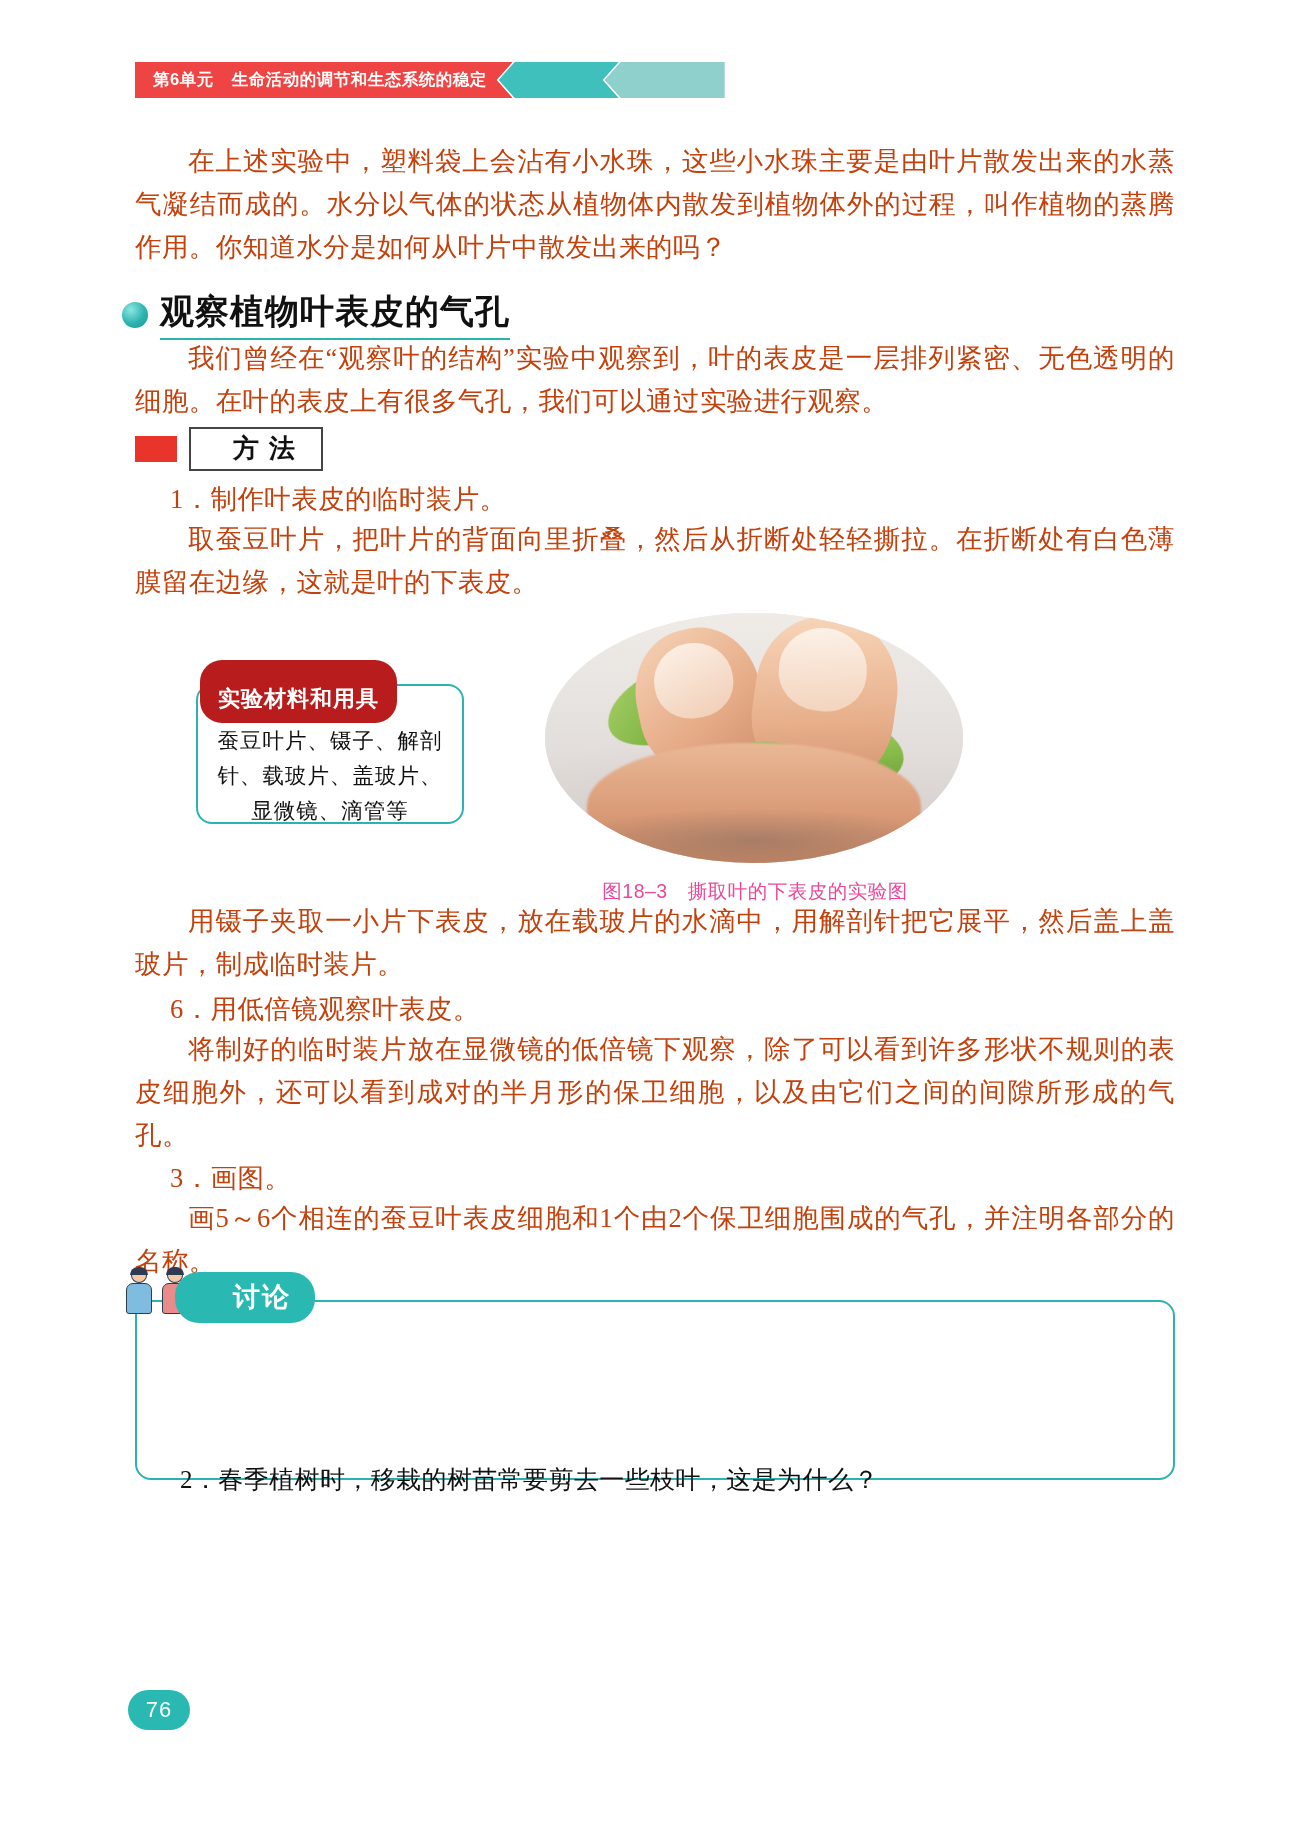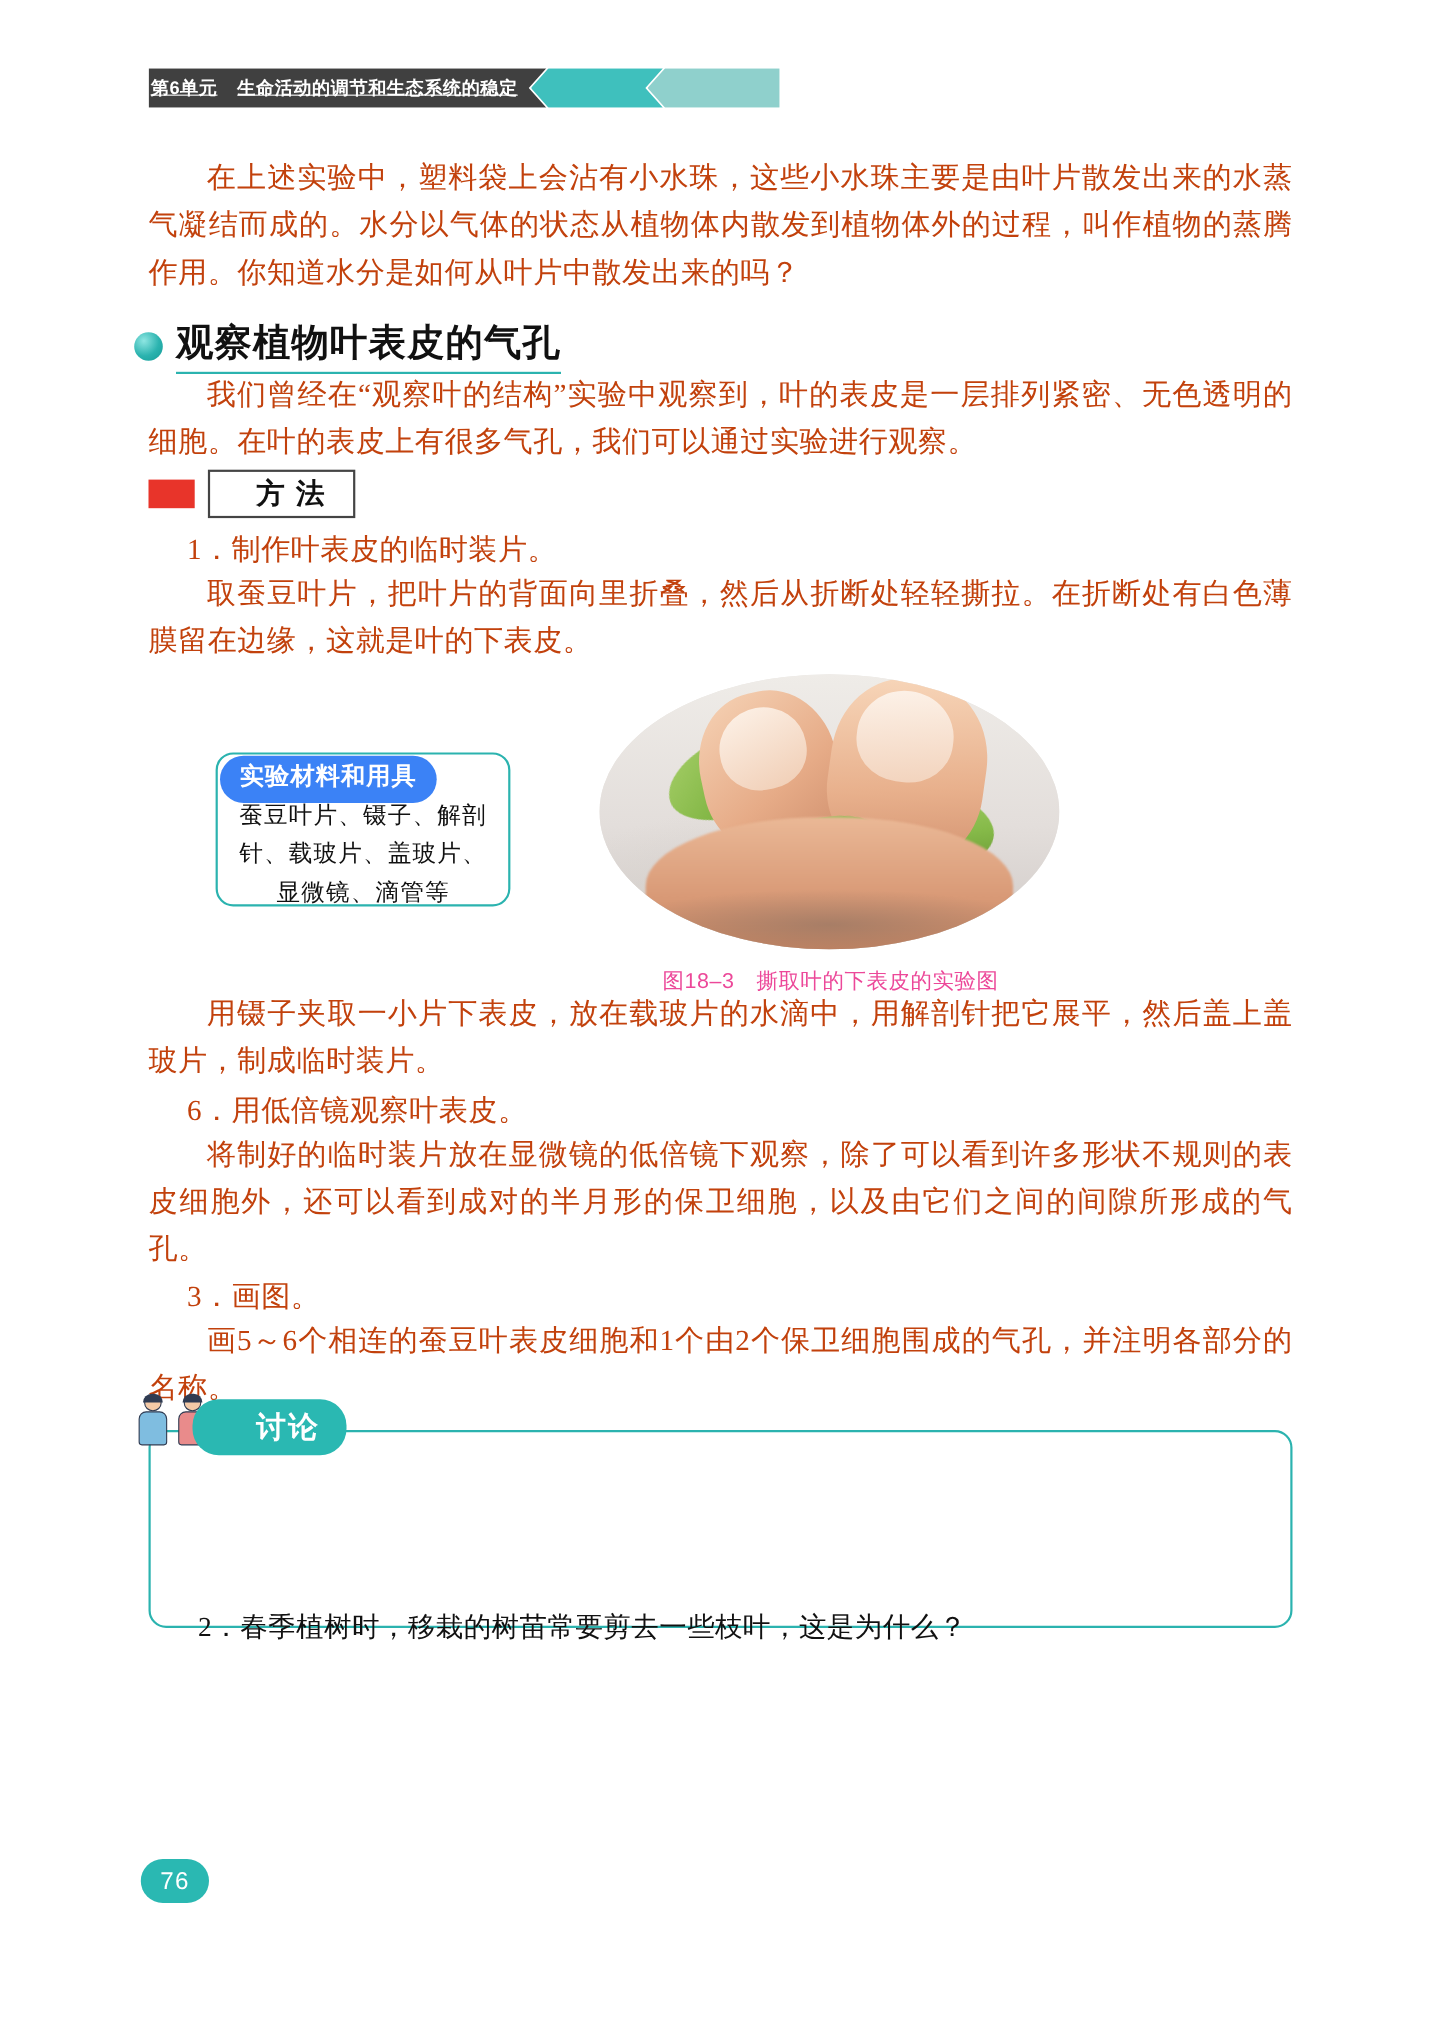--- a/index.html
+++ b/index.html
@@ -26,31 +26,30 @@
   
   .runhead {
     position: absolute;
     left: 135px;
     top: 62px;
     height: 36px;
     display: flex;
     align-items: stretch;
   }
   .runhead-tab {
-    background: #404040;
+    background: #ef4444;
     color: #ffffff;
     font-family: "Liberation Sans", "DejaVu Sans", sans-serif;
     font-size: 16.5px;
     font-weight: bold;
     display: flex;
     align-items: center;
-    padding: 0 26px 0 2px;
+    padding: 0 26px 0 18px;
     letter-spacing: 0.5px;
     clip-path: polygon(0 0, 100% 0, calc(100% - 16px) 50%, 100% 100%, 0 100%);
-    text-decoration: underline;
   }
   .runhead-bar1 {
     width: 120px;
     background: #3fc0bd;
     margin-left: -14px;
     clip-path: polygon(16px 0, 100% 0, calc(100% - 16px) 50%, 100% 100%, 16px 100%, 0 50%);
   }
   .runhead-bar2 {
     width: 120px;
     background: #8fd0cc;
@@ -131,30 +130,29 @@
     width: 268px;
     height: 140px;
     border: 2px solid #2bb3af;
     border-radius: 16px;
     background: #ffffff;
     box-sizing: border-box;
   }
   .materials-title {
     position: absolute;
     left: 4px; top: 0;
-    background: #3b82f6;
+    background: #b91c1c;
     color: #ffffff;
     font-family: "Liberation Sans", "DejaVu Sans", sans-serif;
     font-size: 22px;
     font-weight: bold;
-    padding: 4px 18px 9px 18px;
+    padding: 24px 18px 9px 18px;
     border-radius: 22px;
     letter-spacing: 1px;
     white-space: nowrap;
-    margin-top: 27px;
   }
   .materials-text {
     position: absolute;
     left: 12px;
     top: 64px;
     width: 244px;
     font-family: "Liberation Serif", "DejaVu Serif", serif;
     font-size: 21.5px;
     line-height: 35px;
     text-align: center;

